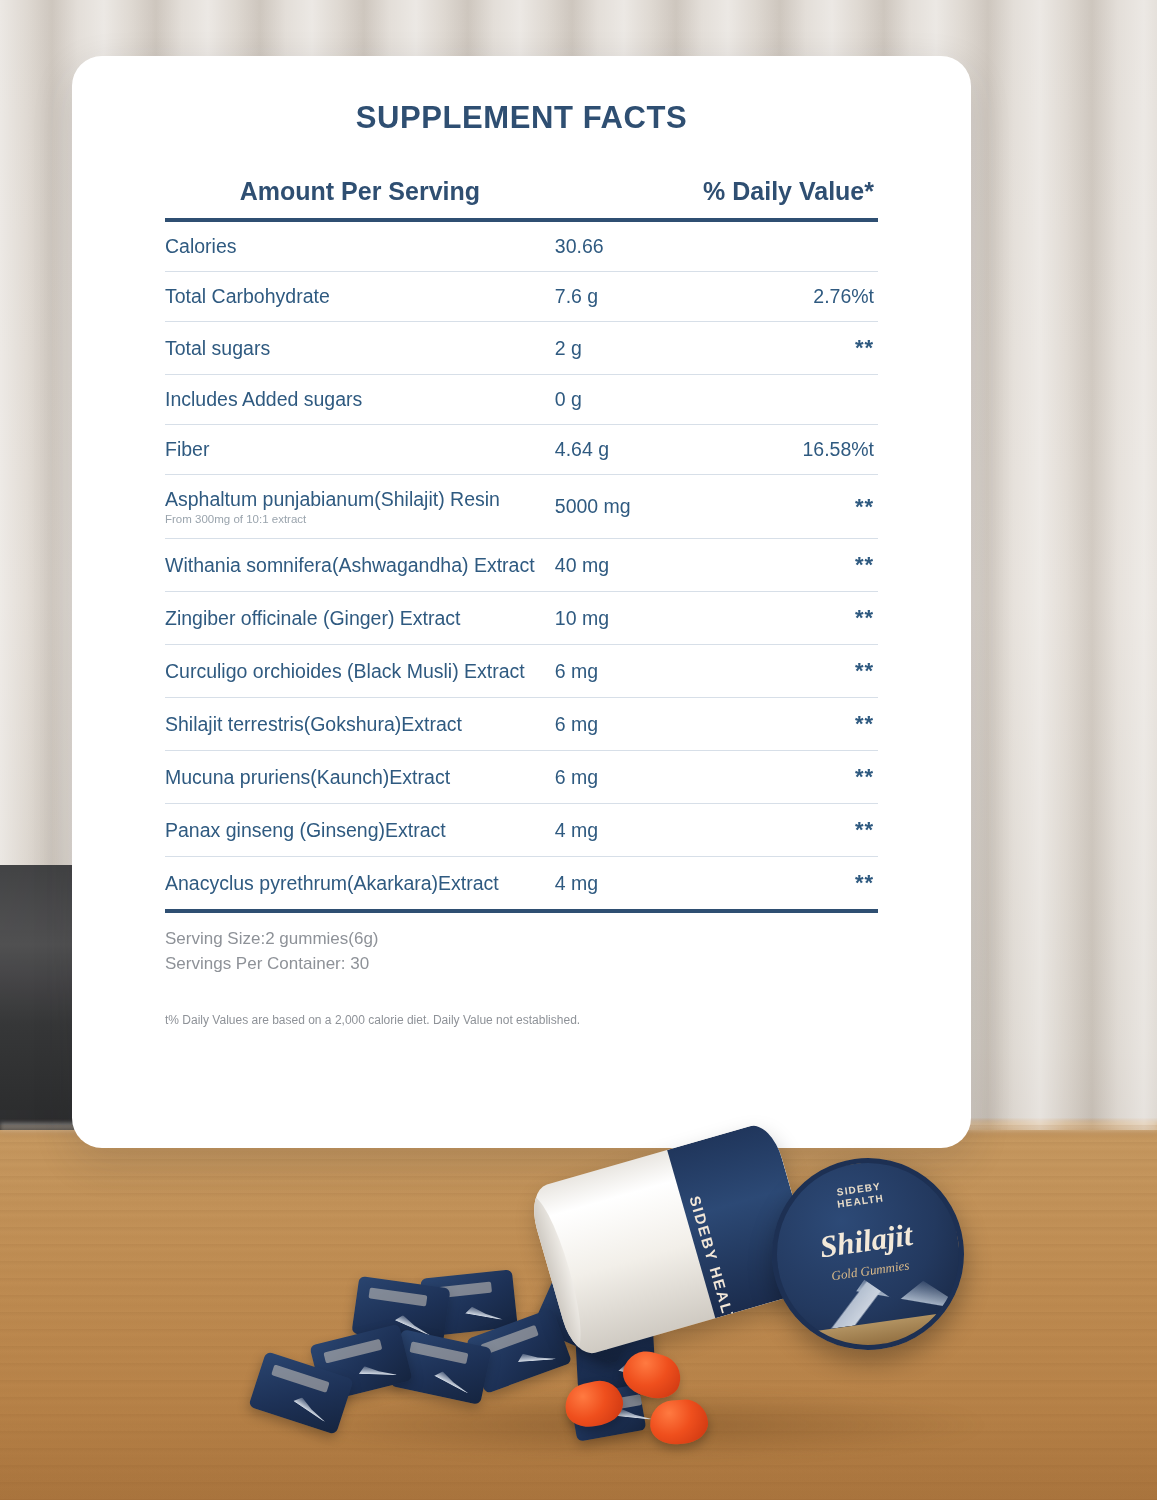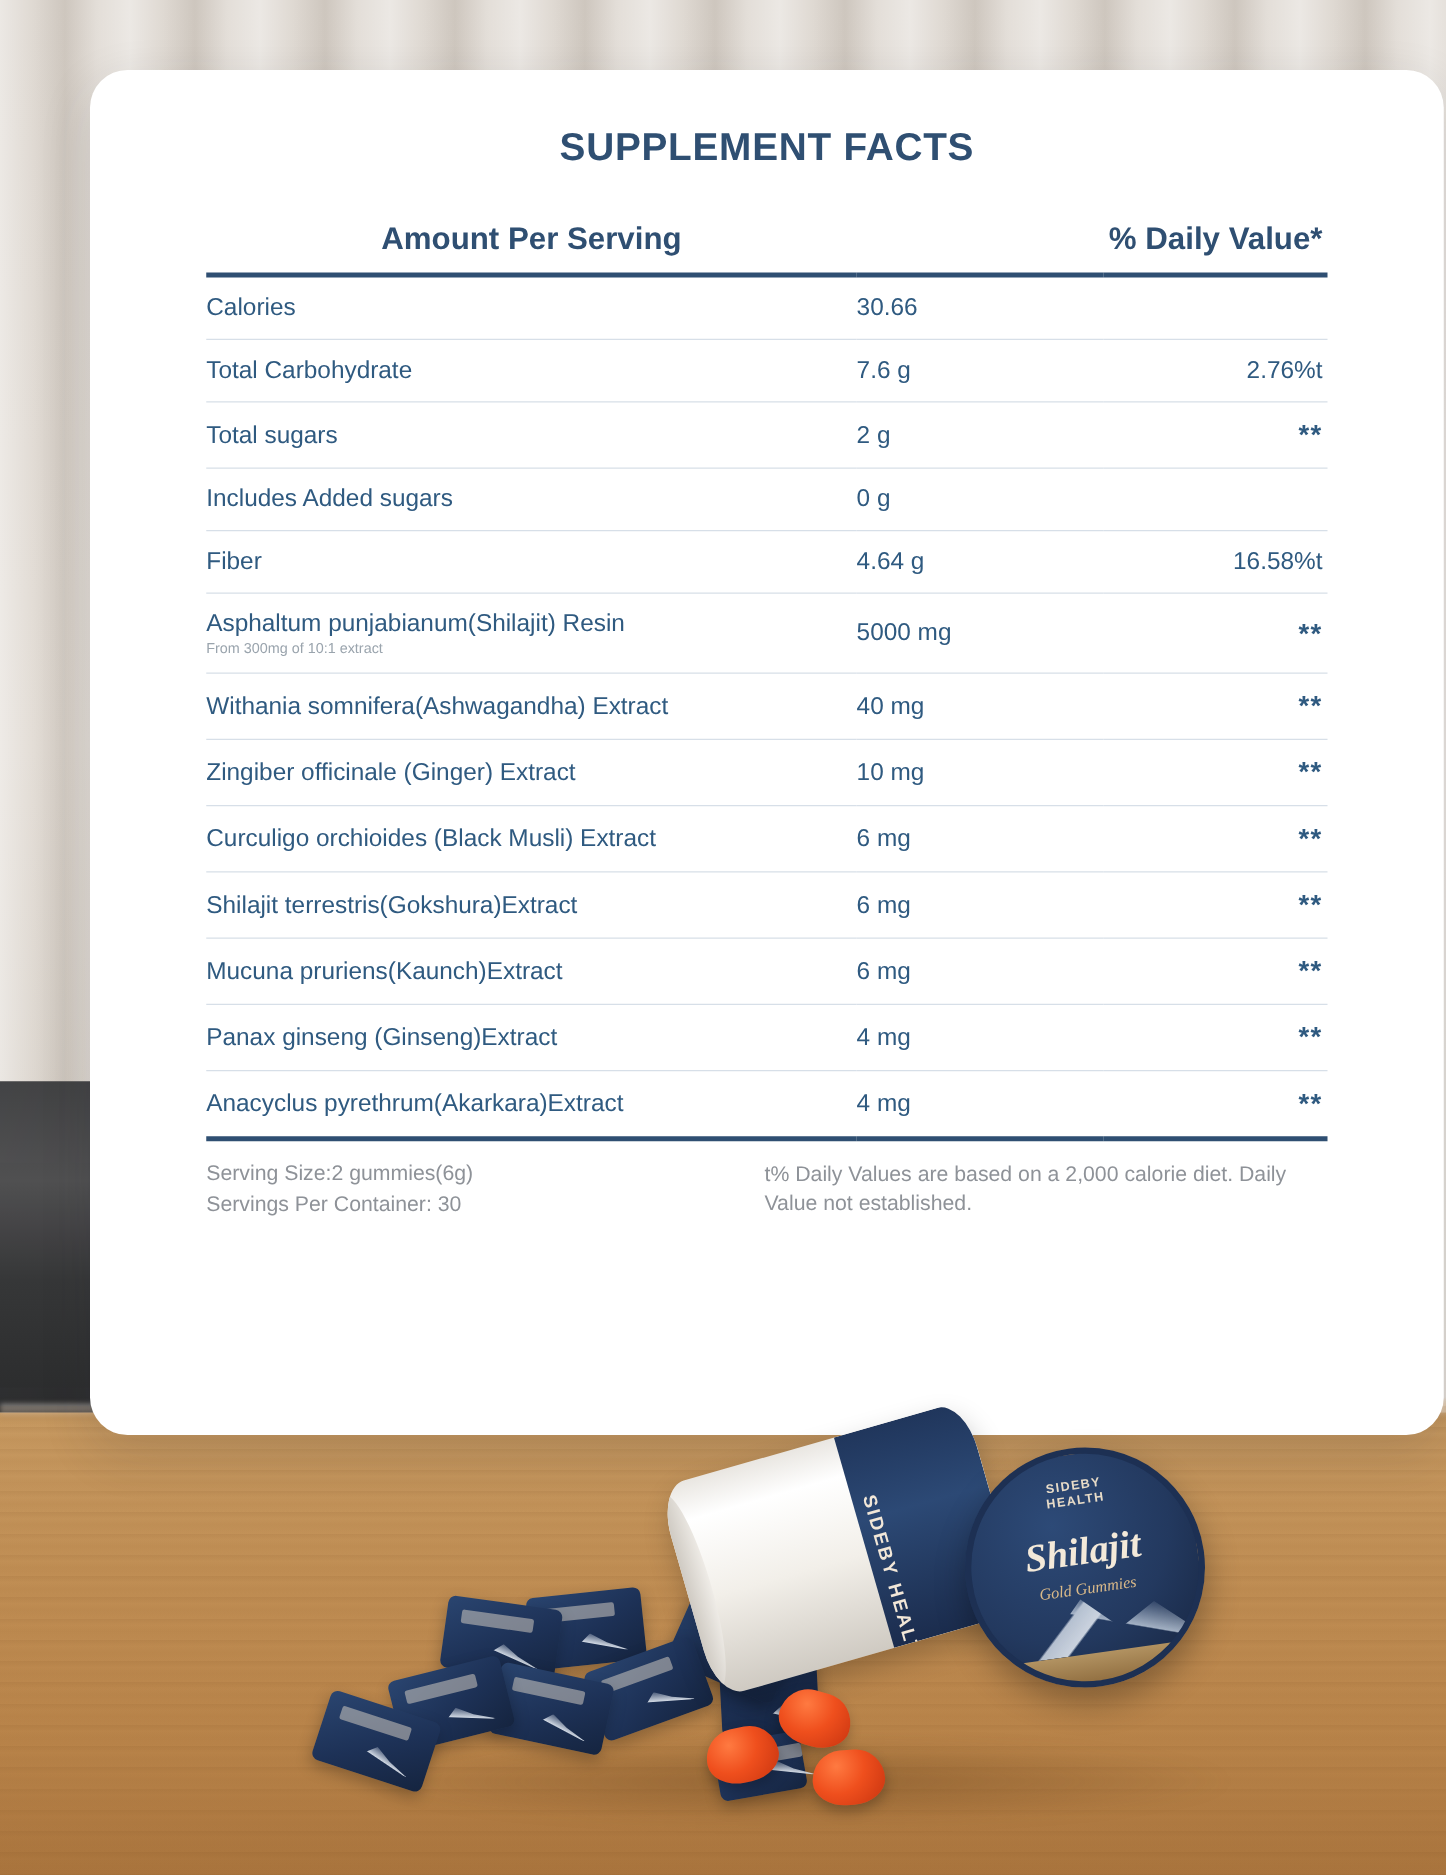--- a/index.html
+++ b/index.html
@@ -68,21 +68,21 @@
     background: linear-gradient(to bottom, #cdc6bd, #bdb6ac);
     border-top-right-radius: 6px;
     opacity: .9;
   }
 
   
   .card {
     position: absolute;
     left: 72px;
     top: 56px;
-    width: 1083px;
+    width: 899px;
     height: 1092px;
     background: #ffffff;
     border-radius: 30px;
     box-shadow: 0 14px 42px rgba(40,40,50,0.14);
     padding: 34px 0 0 0;
   }
 
   .title {
     text-align: center;
     color: #2f4f72;
@@ -120,31 +120,32 @@
     color: #9aa4ad;
     font-size: 11.5px;
     margin-top: 2px;
   }
   .stars { font-size: 22px; font-weight: bold; letter-spacing: 1px; }
 
   .footnotes {
     display: flex;
     padding: 14px 93px 0 93px;
     gap: 34px;
+    flex-direction: column;
   }
   .fn-left {
     color: #8e9298;
     font-size: 17px;
     line-height: 1.45;
     white-space: pre-line;
     flex: 0 0 46%;
   }
   .fn-right {
     color: #8e9298;
-    font-size: 17px;
+    font-size: 12px;
     line-height: 1.35;
     flex: 1;
     padding-top: 2px;
   }
 
   
   .product { position: absolute; left: 0; top: 1060px; width: 1157px; height: 440px; }
 
   .tube-body {
     position: absolute;

